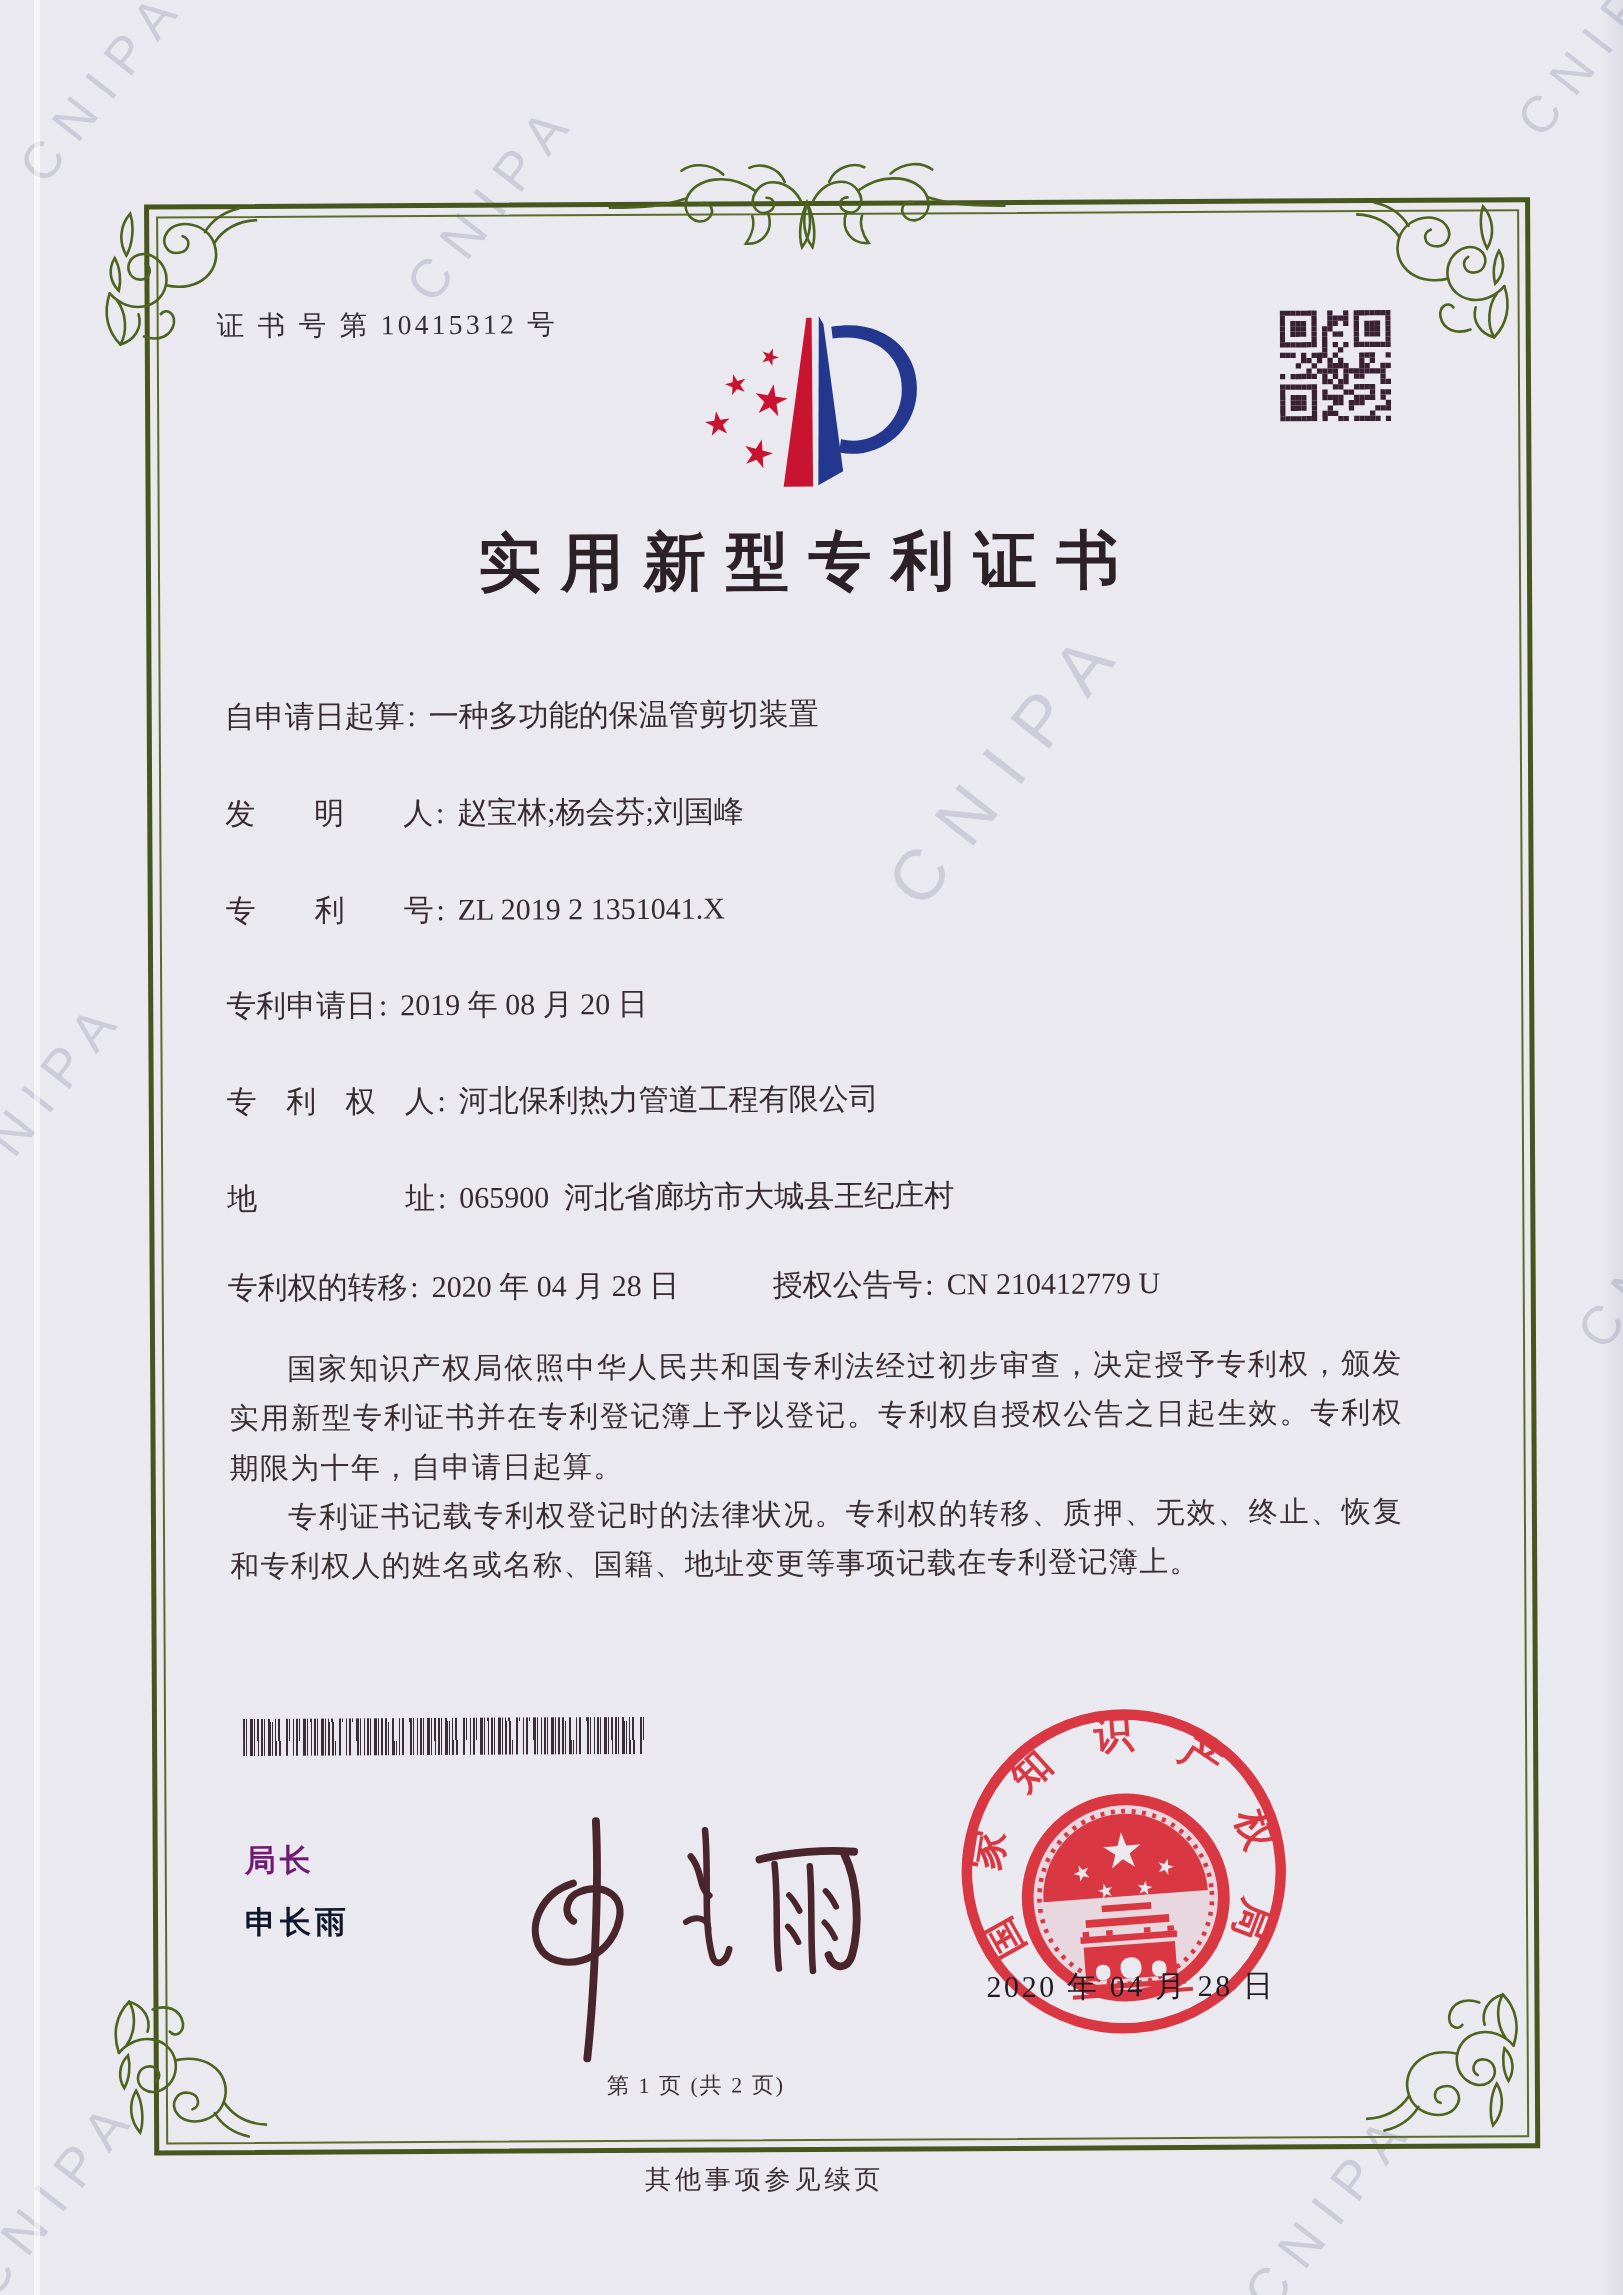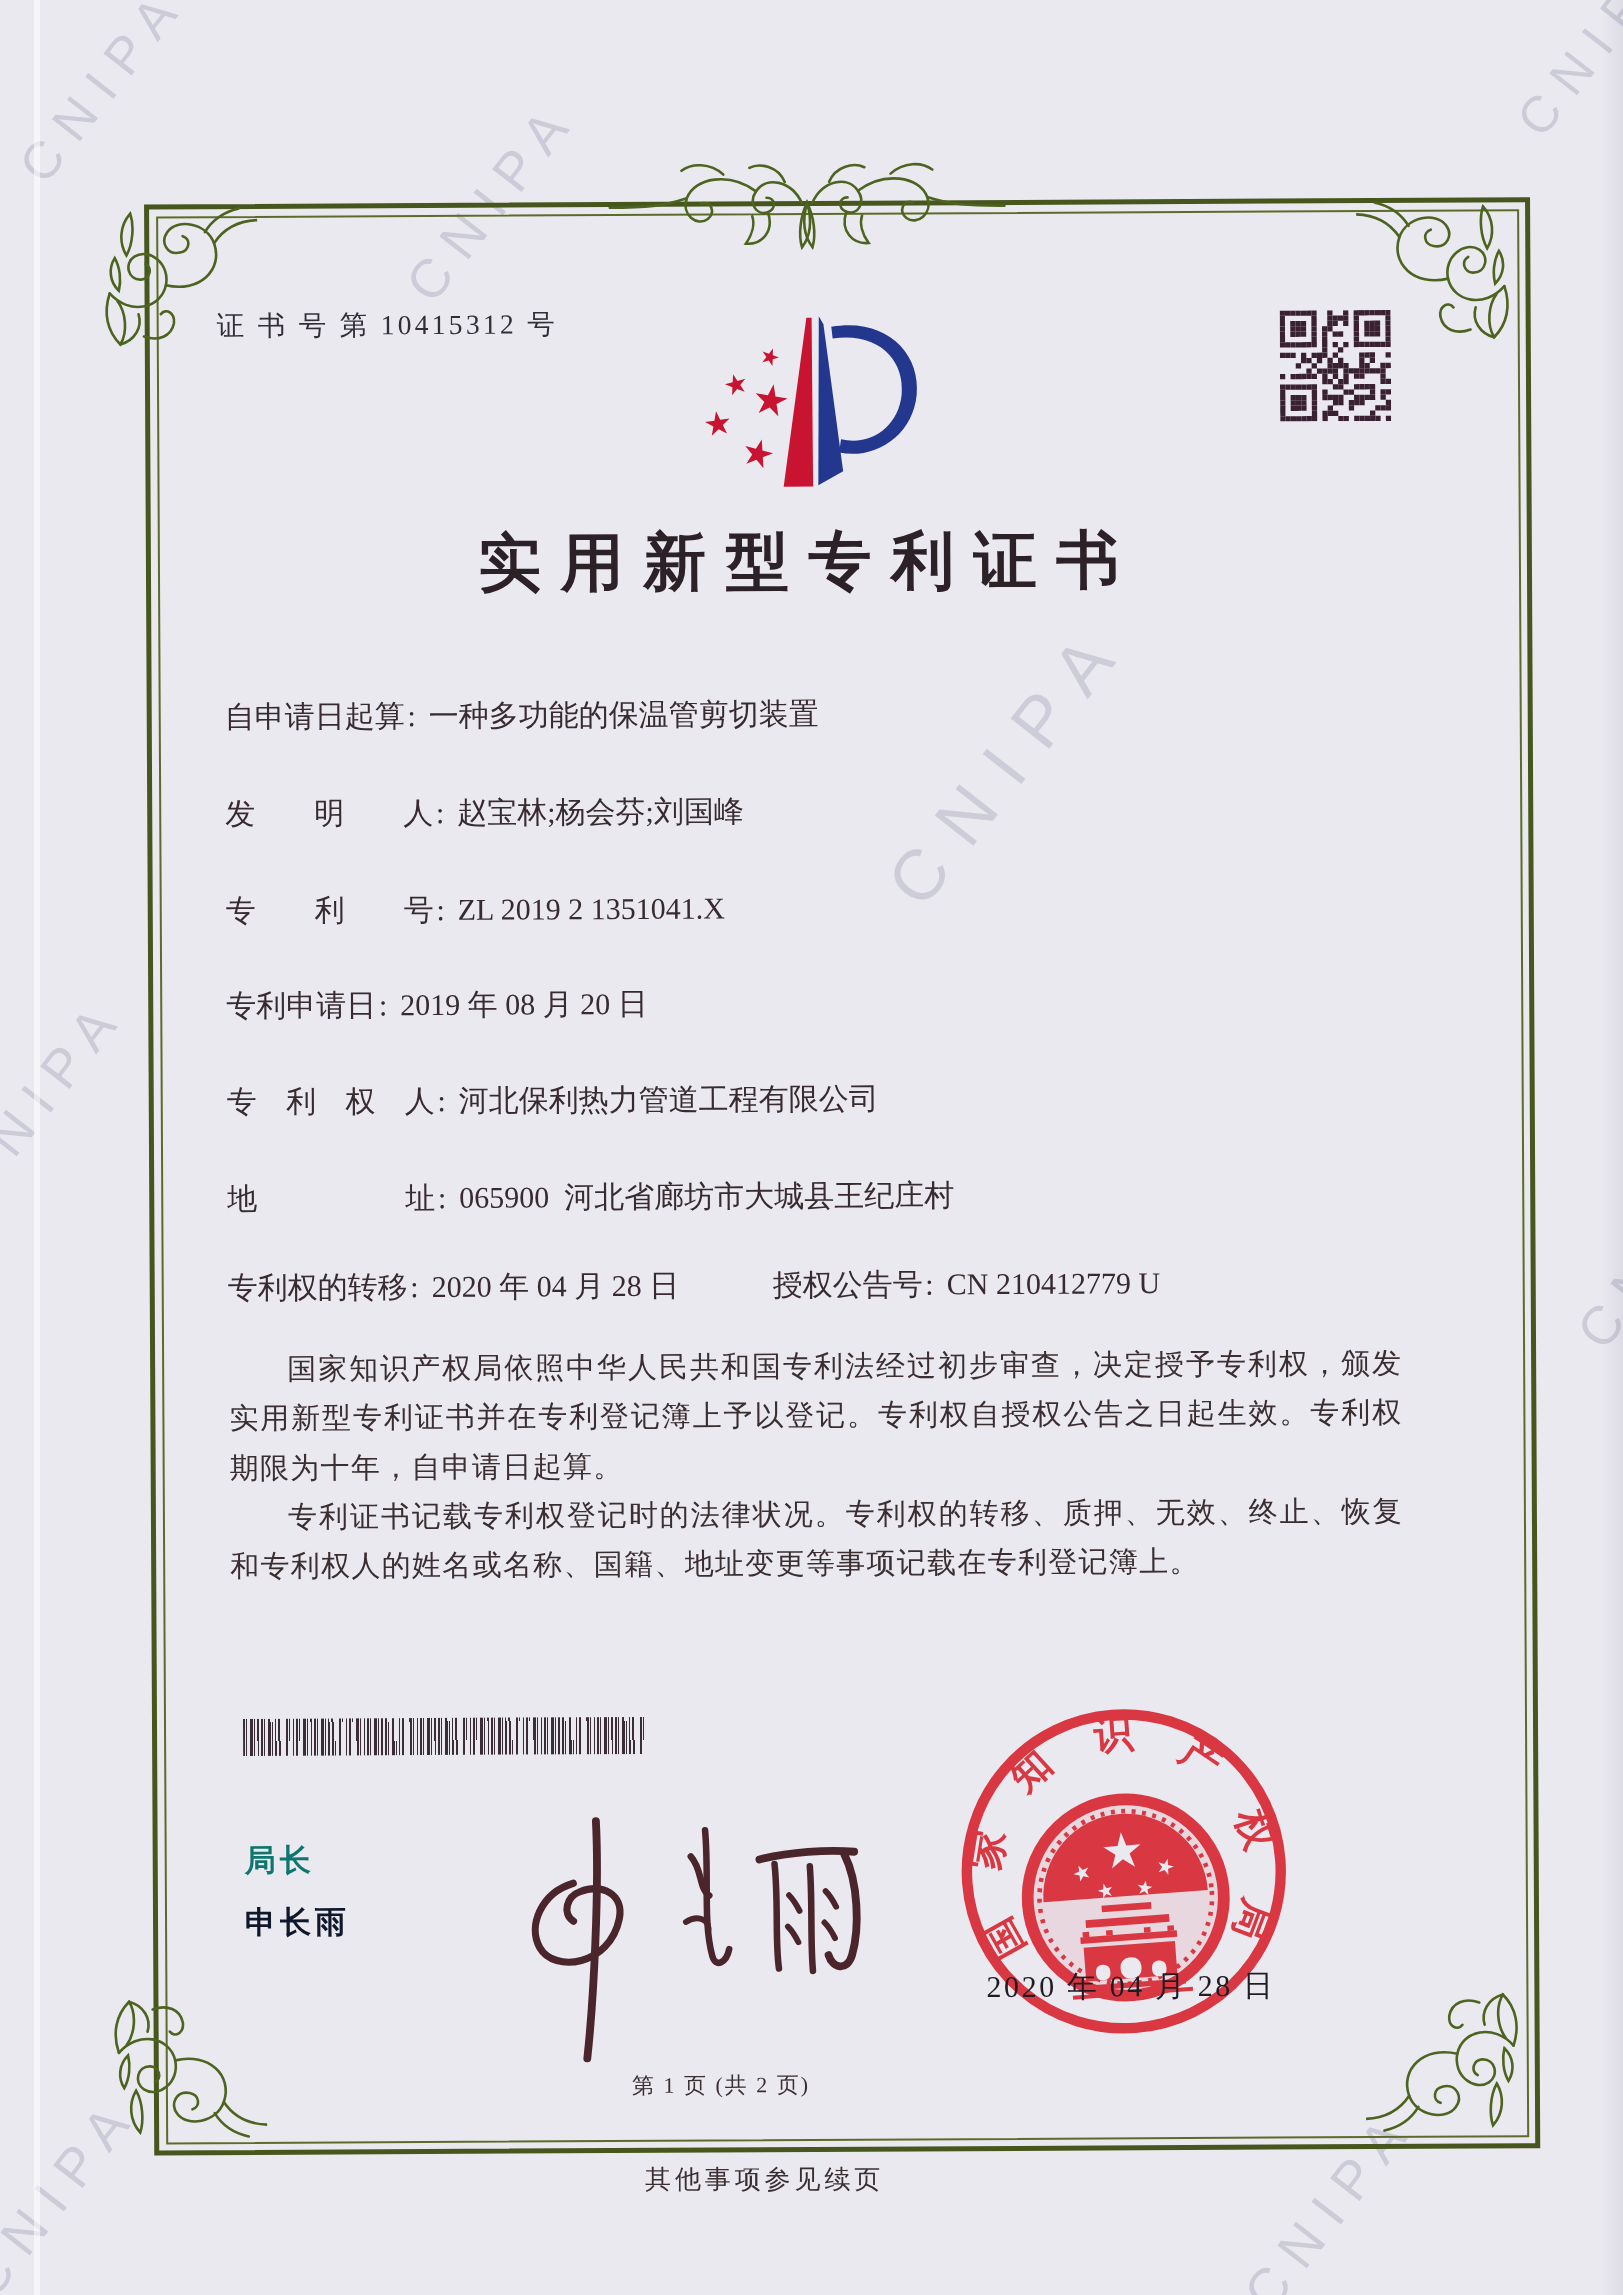--- a/index.html
+++ b/index.html
@@ -44,28 +44,28 @@
   
   .paras{position:absolute;left:228px;top:1342px;width:1173px;font-size:29px;
          line-height:1.70;letter-spacing:1.3px;color:#3a2e31;text-align:justify;}
   .paras p{margin:0;text-indent:2em;}
   
   .barcode{position:absolute;left:240px;top:1716px;width:401px;height:37px;opacity:.92;
     background:repeating-linear-gradient(90deg,#2b1c26 0 2px,transparent 2px 3.3px,
       #2b1c26 3.3px 3.9px,transparent 3.9px 7.2px,#2b1c26 7.2px 9.8px,transparent 9.8px 11px,
       #2b1c26 11px 11.8px,transparent 11.8px 14.4px,#2b1c26 14.4px 15.7px,transparent 15.7px 17.7px);}
   .signer-title{position:absolute;left:241px;top:1837px;font-size:31px;
-                font-weight:bold;color:#0f766e;letter-spacing:3.9px;}
+                font-weight:bold;color:#701a75;letter-spacing:3.9px;}
   .signer-name{position:absolute;left:241px;top:1899px;font-size:31px;
                font-weight:bold;color:#0f172a;letter-spacing:3.9px;}
   .signature{position:absolute;left:458px;top:1784px;}
   .seal{position:absolute;left:950px;top:1703px;mix-blend-mode:multiply;opacity:.9;}
   .seal-date{position:absolute;left:982px;top:1968px;font-size:30px;
              letter-spacing:2.6px;color:#211c23;white-space:pre;z-index:5;}
-  .page-num{position:absolute;left:627px;top:2070px;font-size:22px;
+  .page-num{position:absolute;left:602px;top:2070px;font-size:22px;
             letter-spacing:2px;color:#3a2e31;white-space:pre;}
   .footer-note{position:absolute;left:645px;top:2162px;font-size:26px;
                letter-spacing:3.9px;color:#3a2e31;font-family:Liberation Serif, serif;}
 </style>
 </head>
 <body>
 
 <div id="page">
 
   <span class="wm" style="left:6.5px;top:157px;font-size:52px">CNIPA</span>

